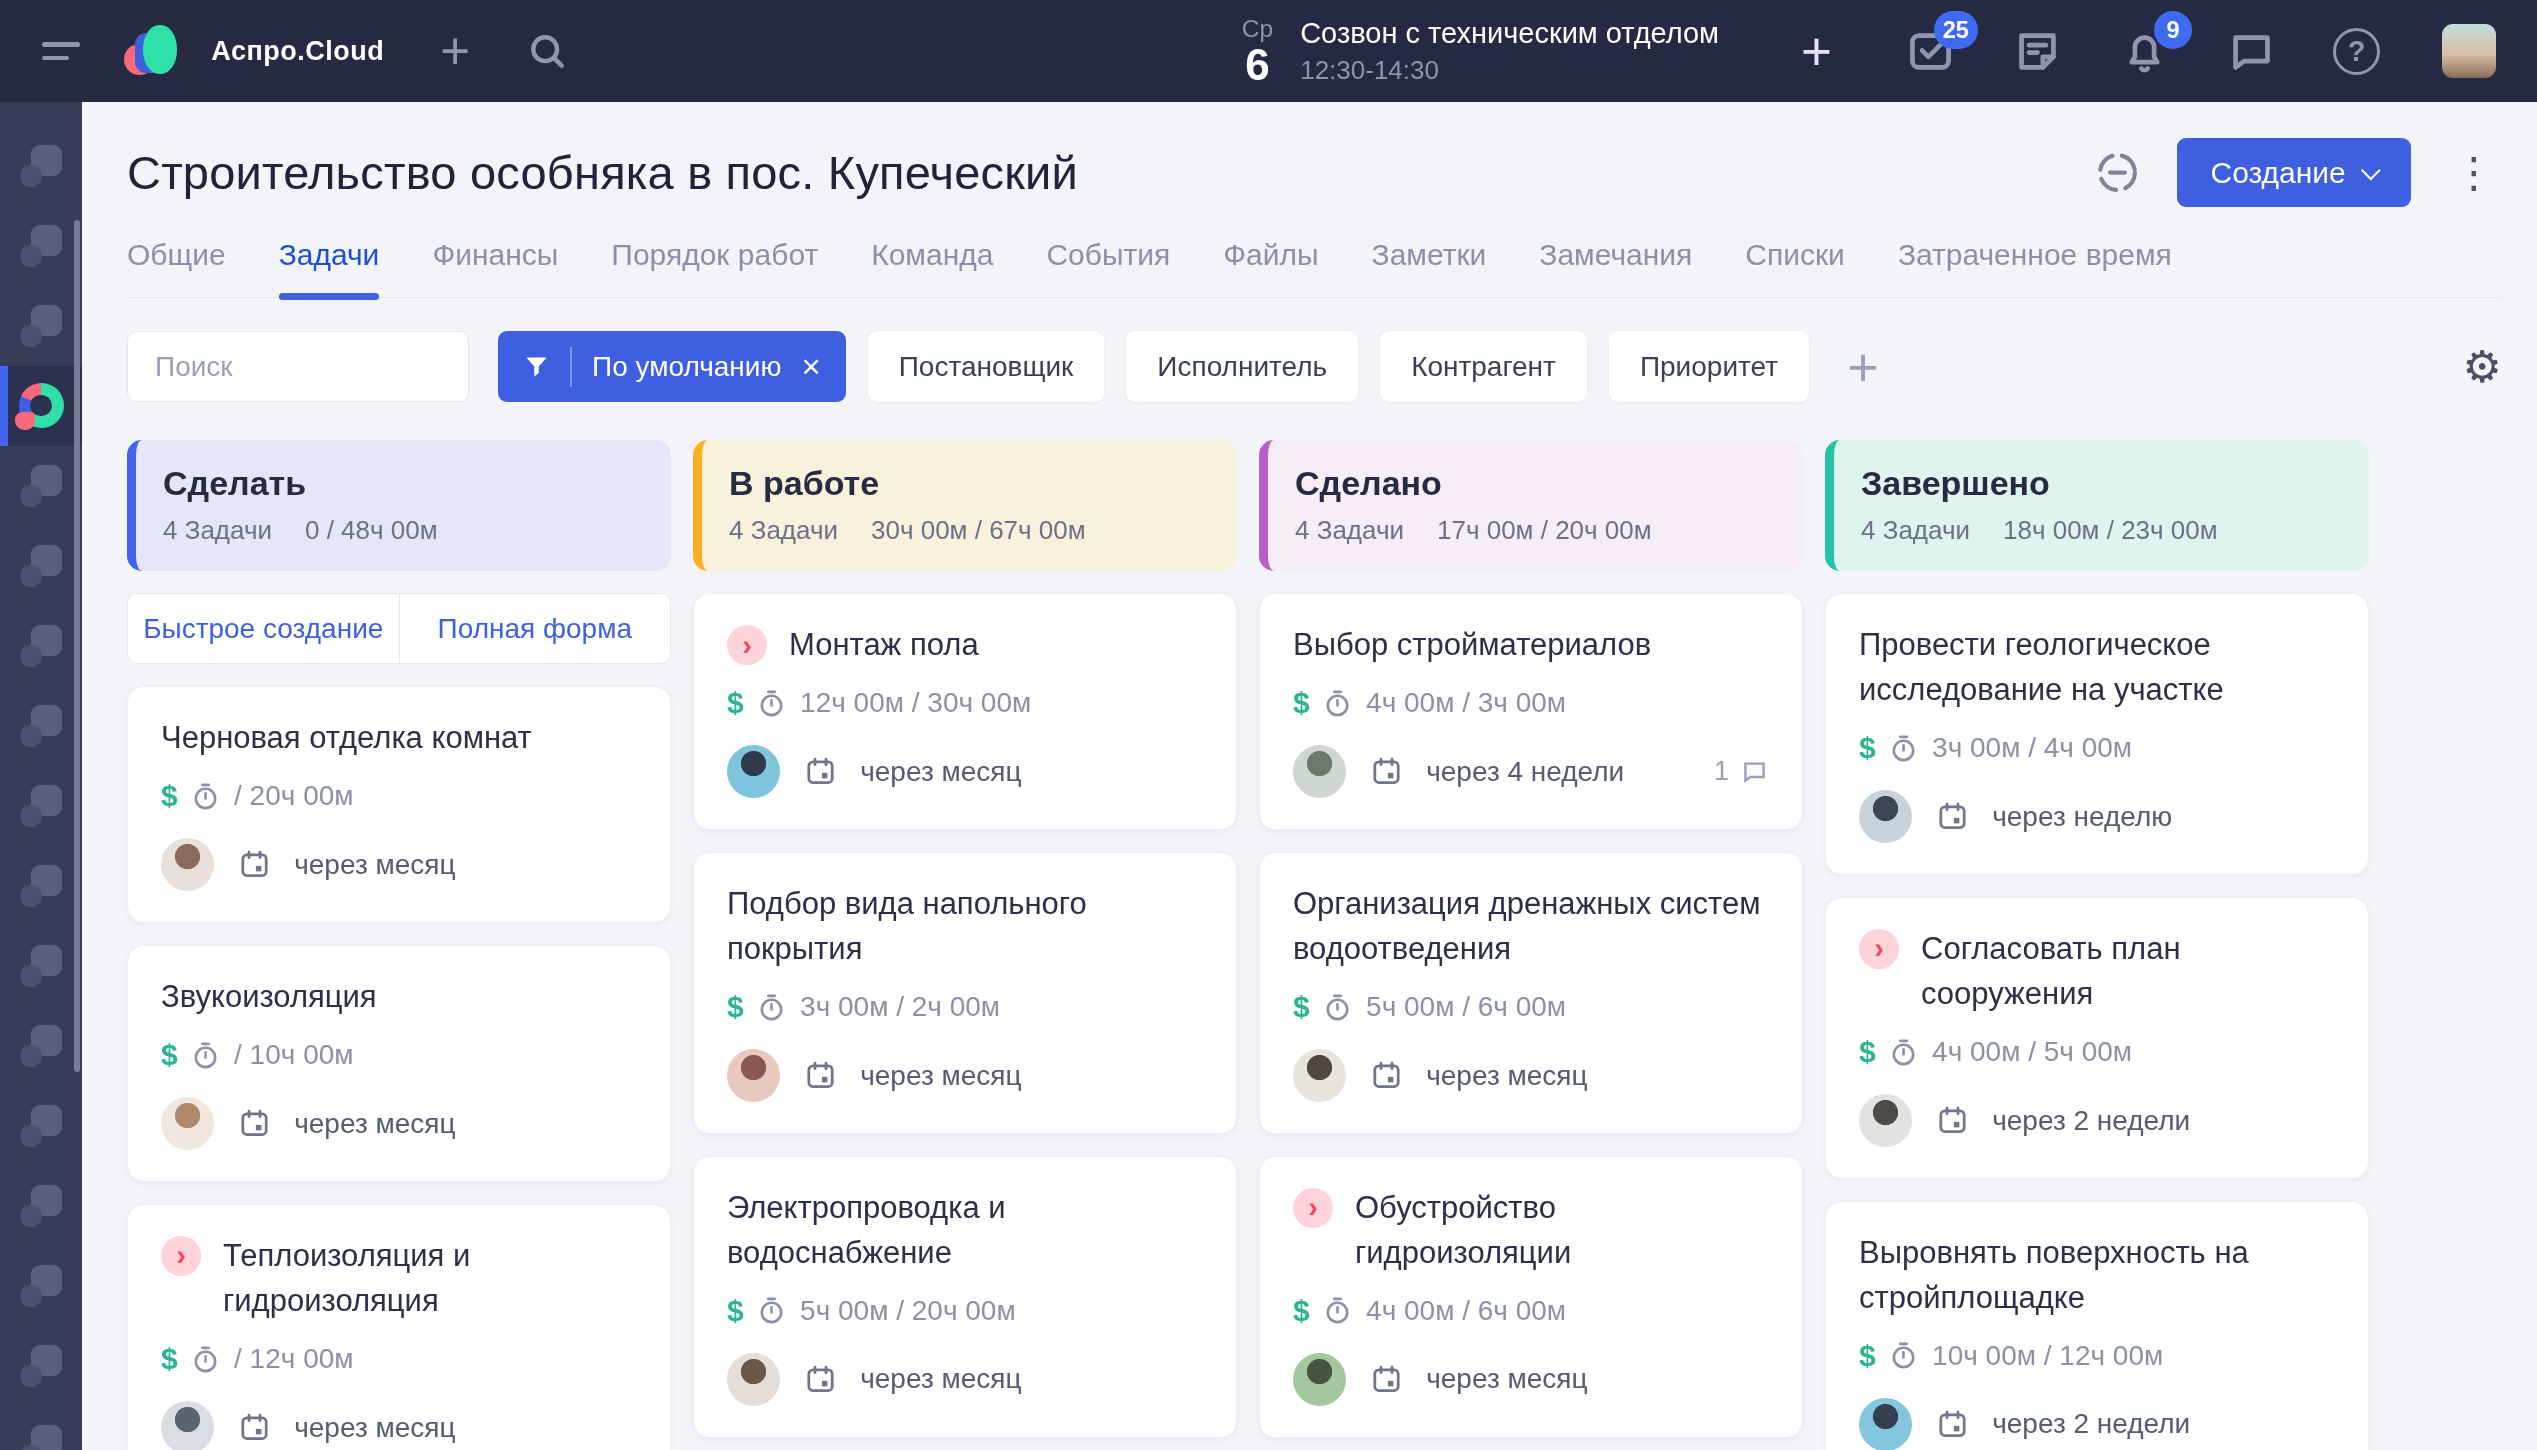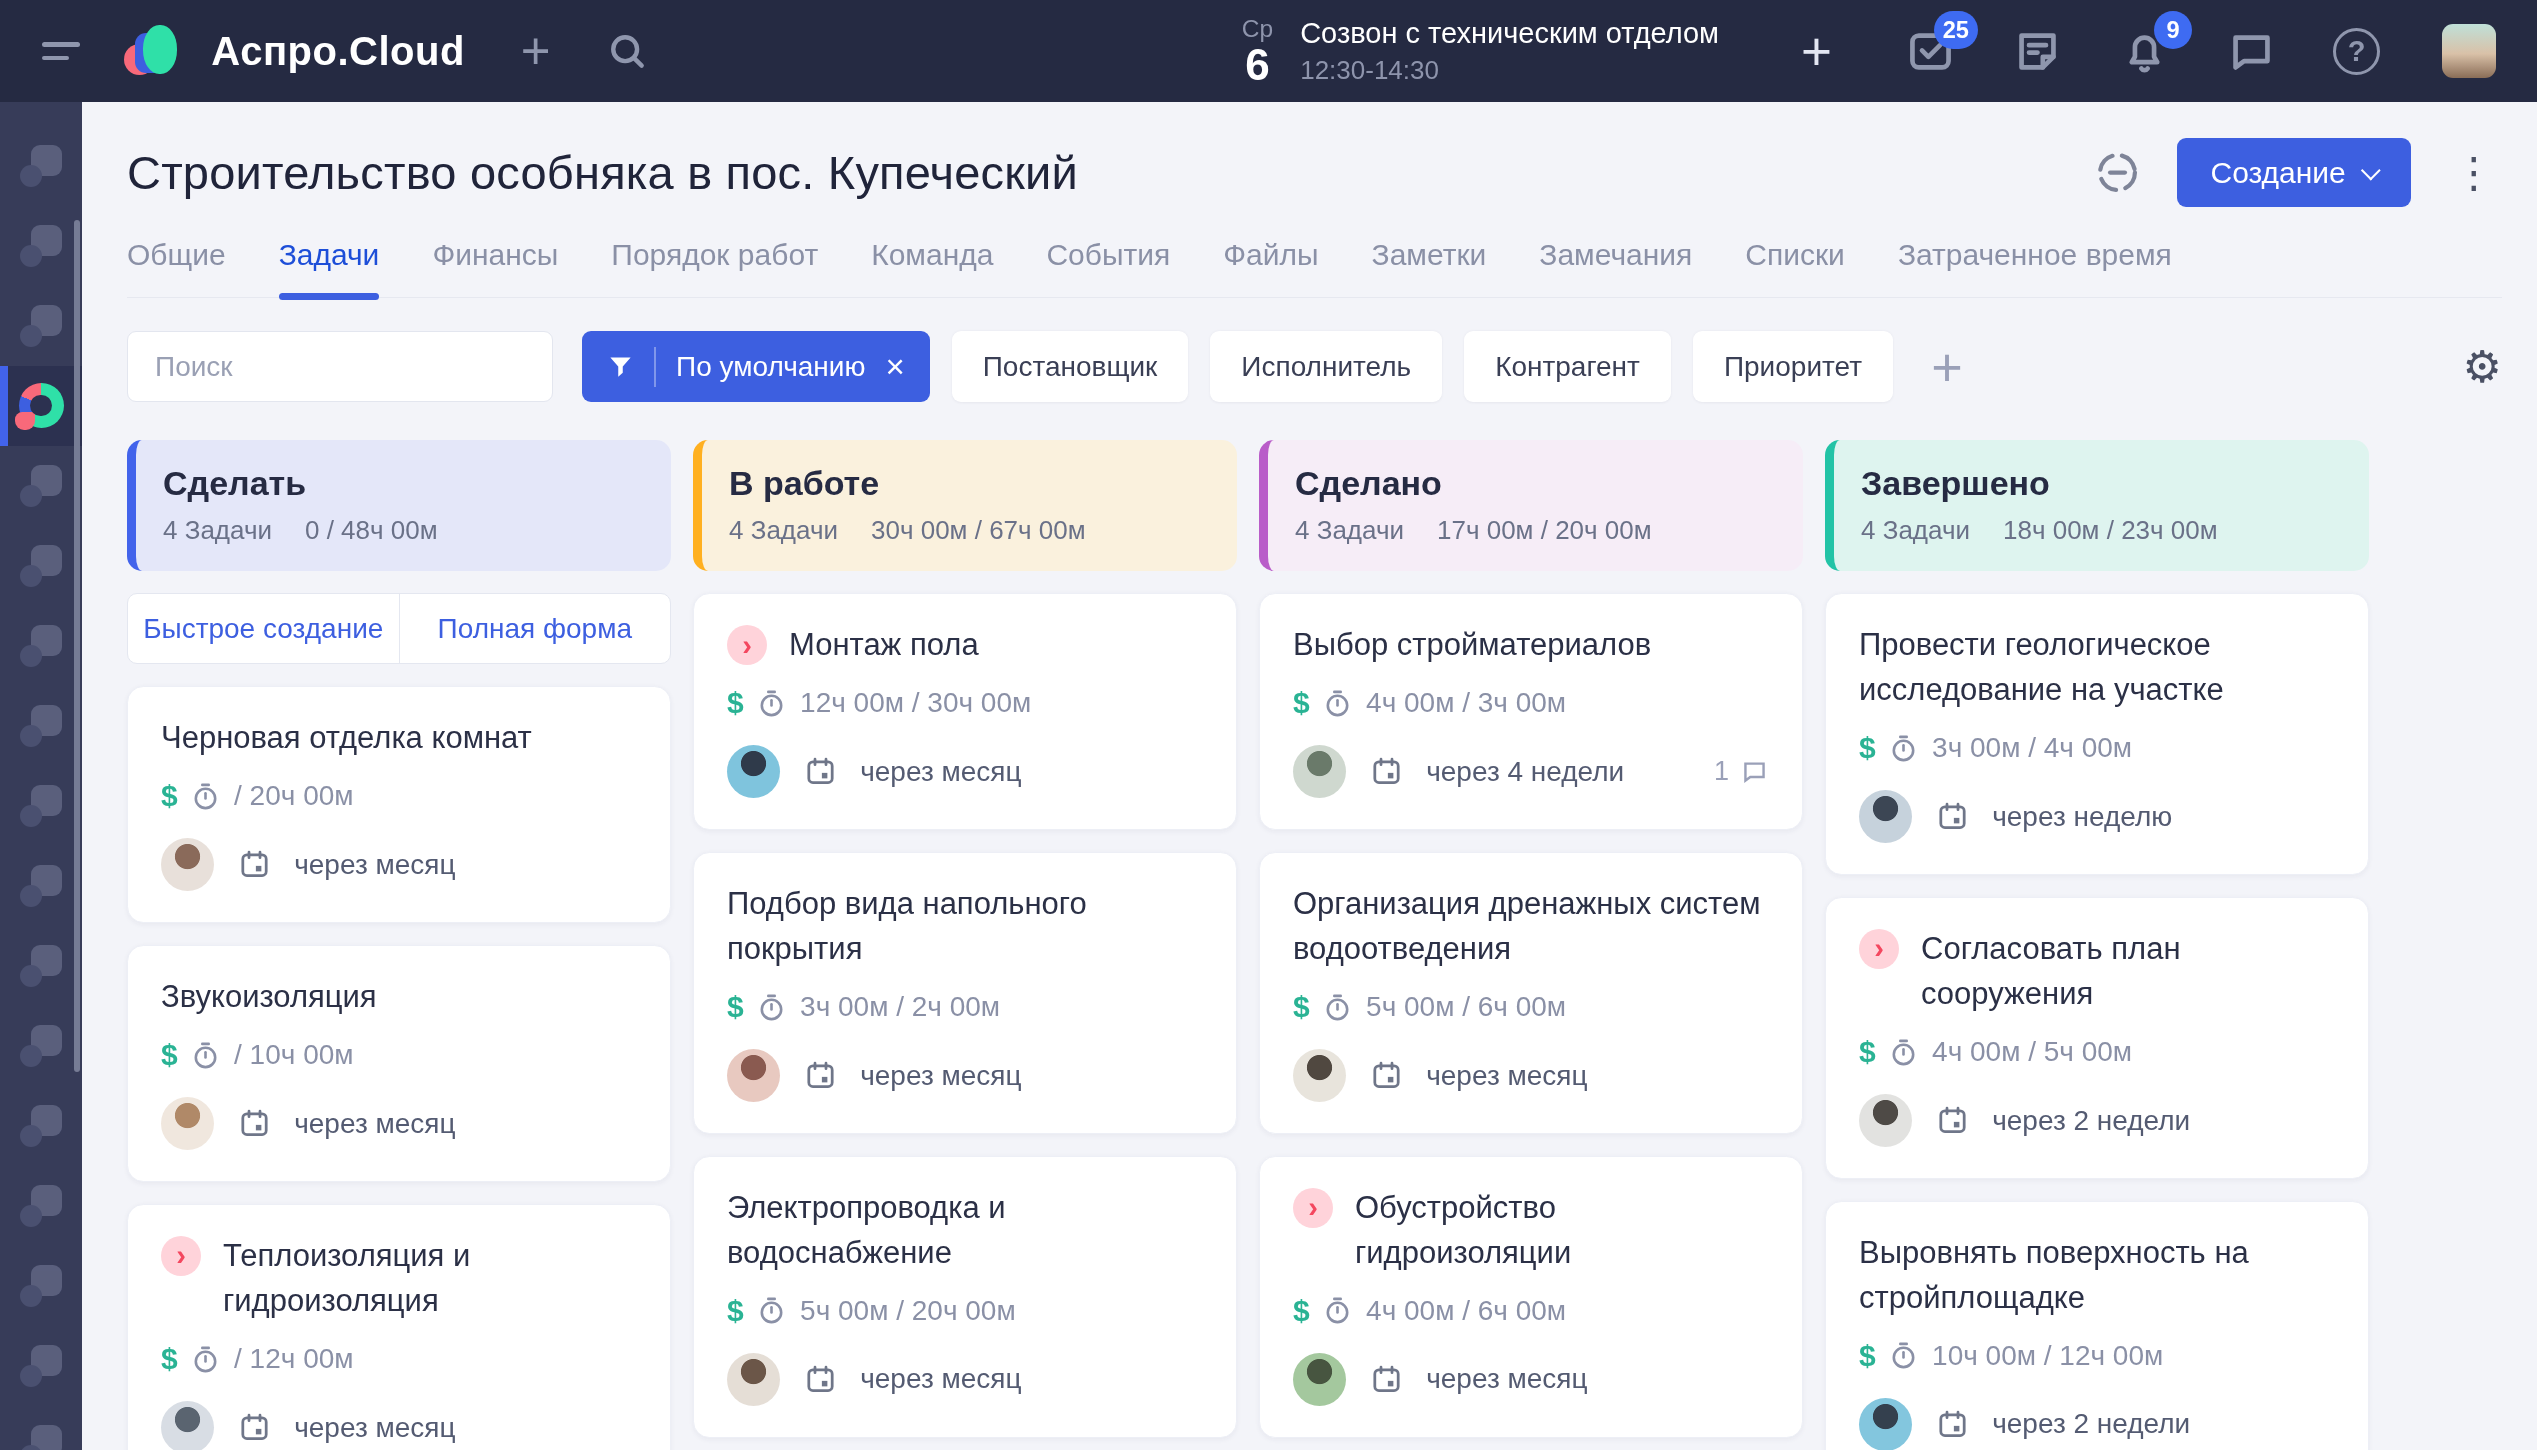--- a/index.html
+++ b/index.html
@@ -9,21 +9,21 @@
   
   .topbar { height:102px; background:#252a42; display:flex; align-items:center;
     padding:0 42px; gap:31px; color:#fff; }
   .burger { width:38px; cursor:pointer; display:flex; flex-direction:column; gap:9px; }
   .burger i { display:block; height:4.5px; border-radius:2.7px; background:#8f96ad; }
   .burger i:first-child { width:38px; } .burger i:last-child { width:27px; }
   .logo { position:relative; width:53px; height:53px; margin-left:12.7px; }
   .logo .lp { position:absolute; left:0; bottom:2.7px; width:31px; height:31px; border-radius:50%; background:#f8697a; }
   .logo .lb { position:absolute; left:11.8px; bottom:4.5px; width:31px; height:40px; border-radius:11px; background:#3d5fe0; }
   .logo .lt { position:absolute; right:0; top:0; width:34px; height:49px; border-radius:48%; background:#2fe0a8; }
-  .appname { font-size:40px; font-weight:700; letter-spacing:0.5px; margin-left:3.6px; }
+  .appname { font-size:27px; font-weight:700; letter-spacing:0.5px; margin-left:3.6px; }
   .tb-plus { font-size:51px; font-weight:300; color:#8f96ad; margin-left:25px; cursor:pointer; line-height:1; }
   .tb-search { margin-left:23.6px; cursor:pointer; display:flex; }
   .tb-spacer { flex:1; }
   .event { display:flex; align-items:flex-end; gap:27px; }
   .ev-date { text-align:center; line-height:1.05; }
   .ev-wd { font-size:24.5px; color:#8e94ac; }
   .ev-day { font-size:44px; font-weight:700; color:#fff; }
   .ev-txt { line-height:1.35; }
   .ev-title { font-size:29px; color:#fff; }
   .ev-time { font-size:26px; color:#8e94ac; }
@@ -68,21 +68,21 @@
     transform:rotate(45deg) translate(-1.8px,-1.8px); }
   .kebab { font-size:42px; color:#4a5064; cursor:pointer; padding:0 7.3px; }
 
   .tabs { display:flex; gap:53px; margin-top:31px; border-bottom:1.8px solid #e6e8f0; }
   .tab { font-size:30px; color:#8a90a6; padding-bottom:25px; cursor:pointer; position:relative; white-space:nowrap; }
   .tab.active { color:#1d4ed8; font-weight:500; }
   .tab.active::after { content:""; position:absolute; left:0; right:0; bottom:-2.7px; height:6.3px;
     border-radius:3.6px; background:#3d5fe0; }
 
   .filterbar { display:flex; align-items:center; gap:22px; margin-top:33px; }
-  .search { width:426px; height:71px; border-radius:9px; border:1.8px solid #e3e6ef; background:#fff;
+  .search { width:342px; height:71px; border-radius:9px; border:1.8px solid #e3e6ef; background:#fff;
     font-size:28px; padding:0 27px; color:#3a3f55; outline:none;
     font-family:"Liberation Sans","DejaVu Sans",sans-serif; }
   .search::placeholder { color:#9aa0b4; }
   .chip-filter { height:71px; border-radius:9px; background:#3d5fe0; color:#fff; display:flex;
     align-items:center; padding:0 25px; gap:20px; font-size:28px; cursor:pointer; margin-left:7.3px; }
   .chip-filter .divider { width:1.8px; height:40px; background:rgba(255,255,255,.35); }
   .chip-filter .close { font-size:33px; line-height:1; }
   .chip { height:71px; border-radius:9px; background:#fff; display:flex; align-items:center;
     padding:0 31px; font-size:28px; color:#3a3f55; cursor:pointer; box-shadow:0 0.9px 2.7px rgba(35,40,70,.06); }
   .fb-plus { font-size:54px; font-weight:300; color:#9aa0b8; margin-left:16.3px; cursor:pointer; line-height:1; }

